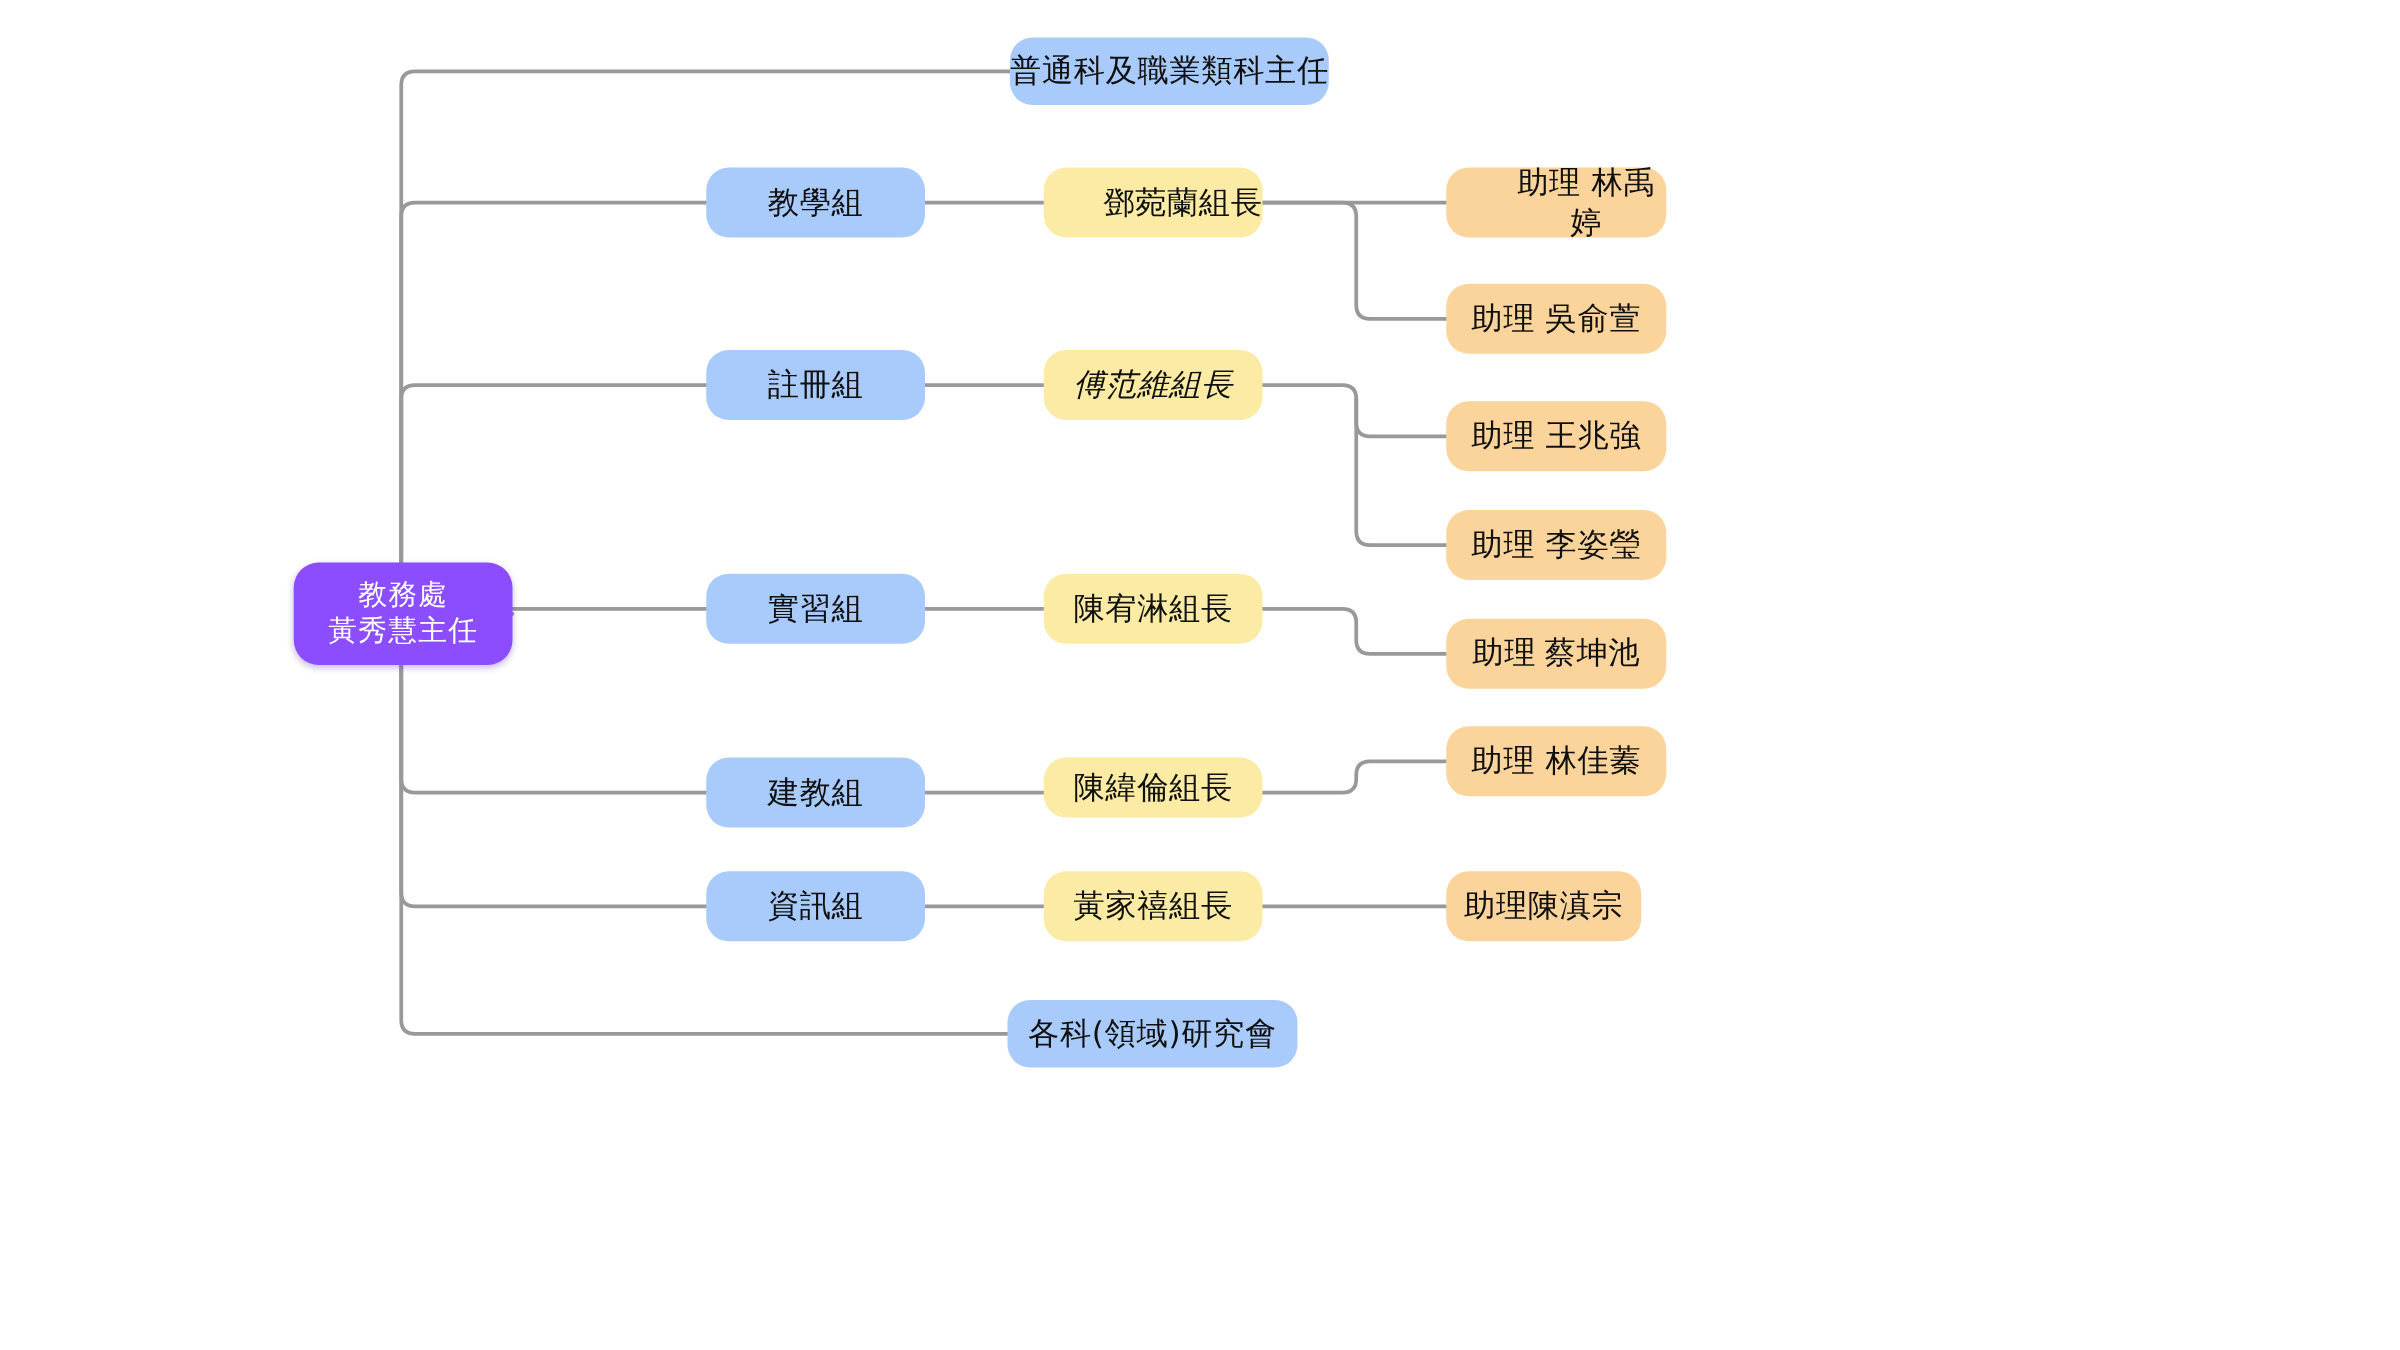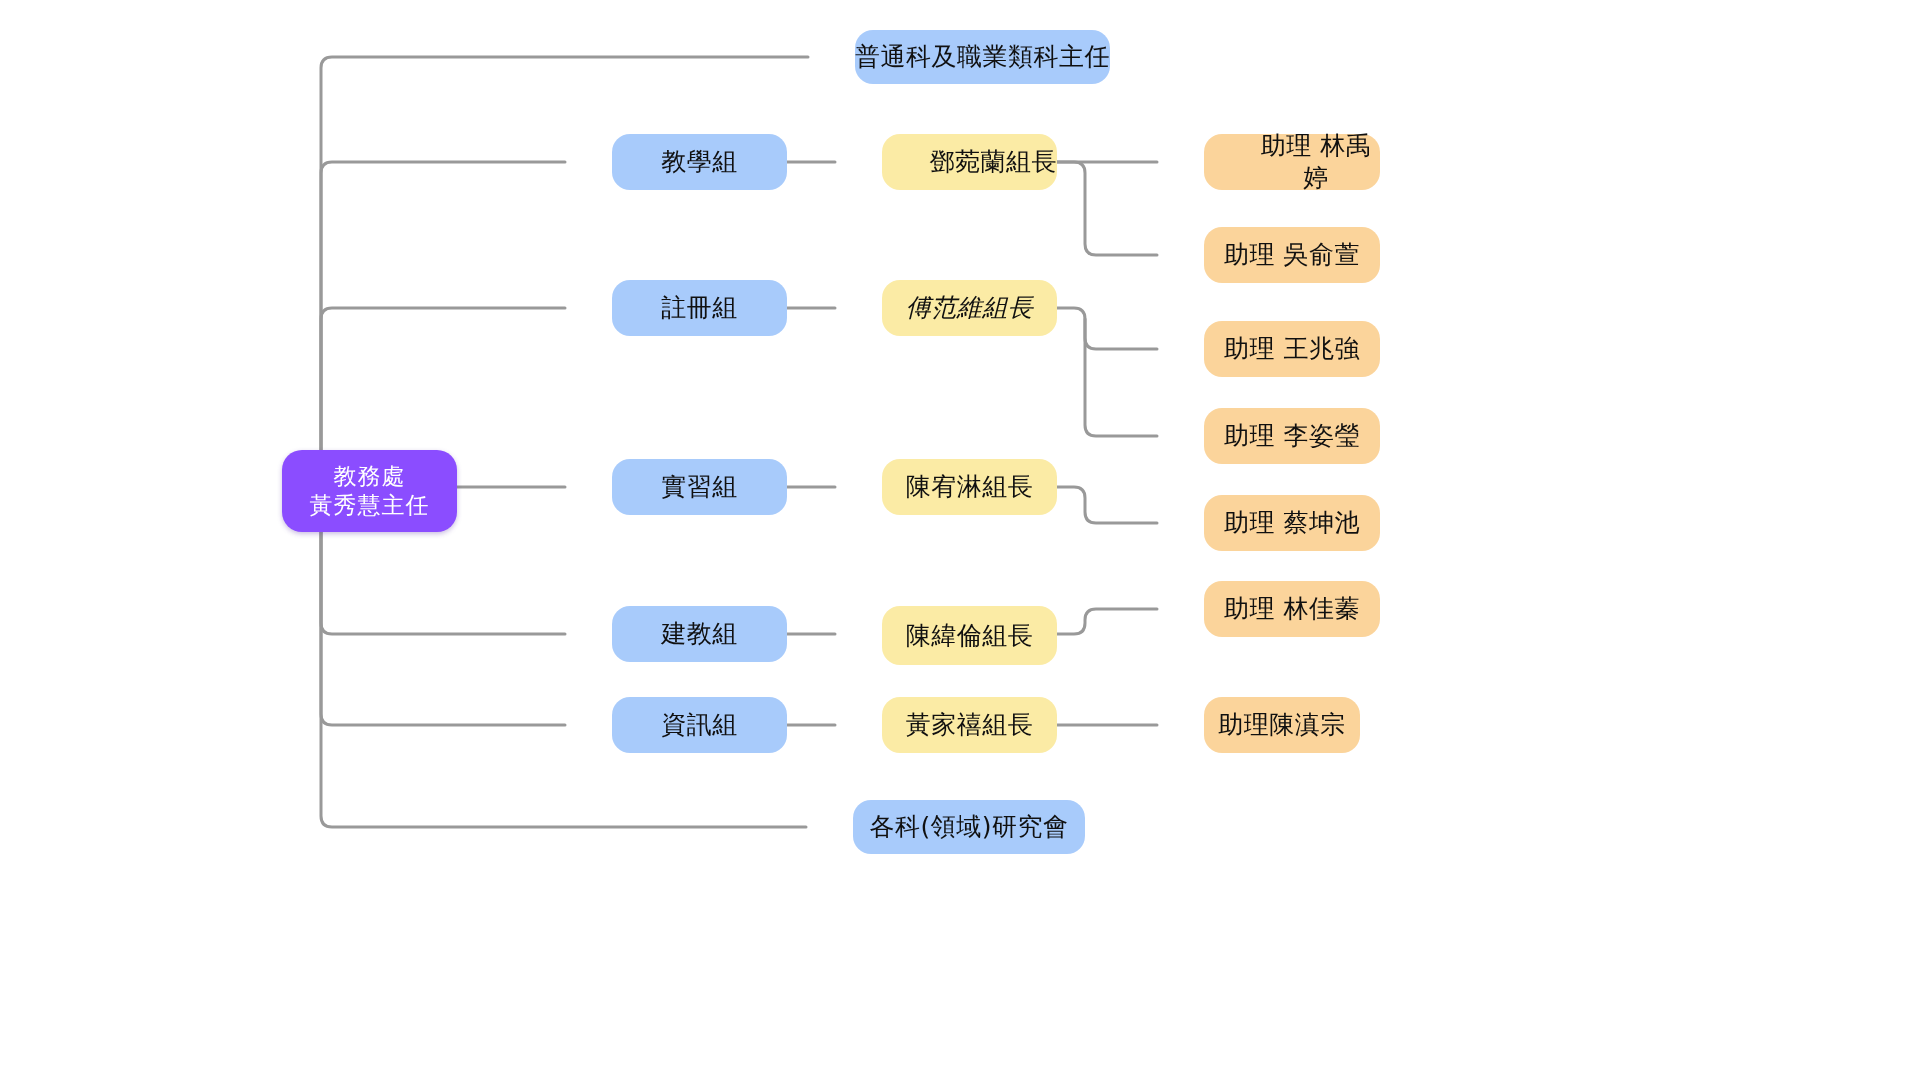--- a/index.html
+++ b/index.html
@@ -33,21 +33,20 @@
     box-sizing: border-box;
     display: flex;
     align-items: center;
     justify-content: center;
     text-align: center;
     border-radius: 18px;
     line-height: 1.28;
     white-space: pre-line;
     letter-spacing: 0.5px;
     z-index: 2;
-    margin-left: 47px;
   }
   .node-root {
     background: #8b4dff;
     color: #ffffff;
     font-weight: normal;
     font-size: 23px;
     border-radius: 20px;
     box-shadow: 0 2px 5px rgba(80, 40, 160, 0.30);
     letter-spacing: 1px;
   }
@@ -101,23 +100,23 @@
       <div class="node node-dept" style="left: 565px; top: 134px; width: 175px; height: 56px;"><span>教學組</span></div>
       <div class="node node-lead" style="left: 835px; top: 134px; width: 175px; height: 56px; justify-content: flex-end;"><span>鄧菀蘭組長</span></div>
       <div class="node node-assistant" style="left: 1157px; top: 134px; width: 176px; height: 56px; padding-left: 48px;"><span>助理 林禹婷</span></div>
       <div class="node node-assistant" style="left: 1157px; top: 227px; width: 176px; height: 56px;"><span>助理 吳俞萱</span></div>
       <div class="node node-dept" style="left: 565px; top: 280px; width: 175px; height: 56px; text-align: right;"><span>註冊組</span></div>
       <div class="node node-lead" style="left: 835px; top: 280px; width: 175px; height: 56px; font-style: italic;"><span>傅范維組長</span></div>
       <div class="node node-assistant" style="left: 1157px; top: 321px; width: 176px; height: 56px;"><span>助理 王兆強</span></div>
       <div class="node node-assistant" style="left: 1157px; top: 408px; width: 176px; height: 56px;"><span>助理 李姿瑩</span></div>
       <div class="node node-dept" style="left: 565px; top: 459px; width: 175px; height: 56px;"><span>實習組</span></div>
       <div class="node node-lead" style="left: 835px; top: 459px; width: 175px; height: 56px;"><span>陳宥淋組長</span></div>
-      <div class="node node-assistant" style="left: 1157px; top: 495px; width: 176px; height: 56px;"><span>助理 蔡坤池</span></div>
+      <div class="node node-assistant" style="left: 1157px; top: 495px; width: 176px; height: 56px; font-family: Liberation Serif, serif;"><span>助理 蔡坤池</span></div>
       <div class="node node-assistant" style="left: 1157px; top: 581px; width: 176px; height: 56px;"><span>助理 林佳蓁</span></div>
       <div class="node node-dept" style="left: 565px; top: 606px; width: 175px; height: 56px;"><span>建教組</span></div>
-      <div class="node node-lead" style="left: 835px; top: 606px; width: 175px; height: 59px;"><span>陳緯倫組長</span></div>
+      <div class="node node-lead" style="left: 835px; top: 606px; width: 175px; height: 48px;"><span>陳緯倫組長</span></div>
       <div class="node node-dept" style="left: 565px; top: 697px; width: 175px; height: 56px;"><span>資訊組</span></div>
       <div class="node node-lead" style="left: 835px; top: 697px; width: 175px; height: 56px;"><span>黃家禧組長</span></div>
       <div class="node node-assistant" style="left: 1157px; top: 697px; width: 156px; height: 56px; justify-content: center;"><span>助理陳滇宗</span></div>
       <div class="node node-dept" style="left: 806px; top: 800px; width: 232px; height: 54px;"><span>各科(領域)研究會</span></div>
     </div>
 
 </div>
 
 </body></html>

